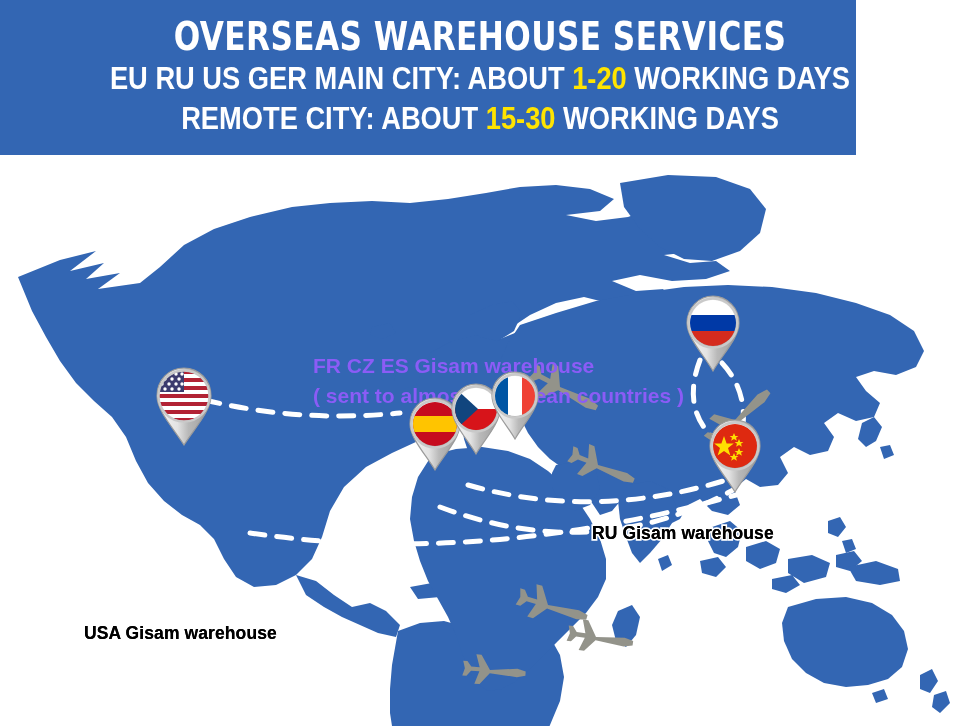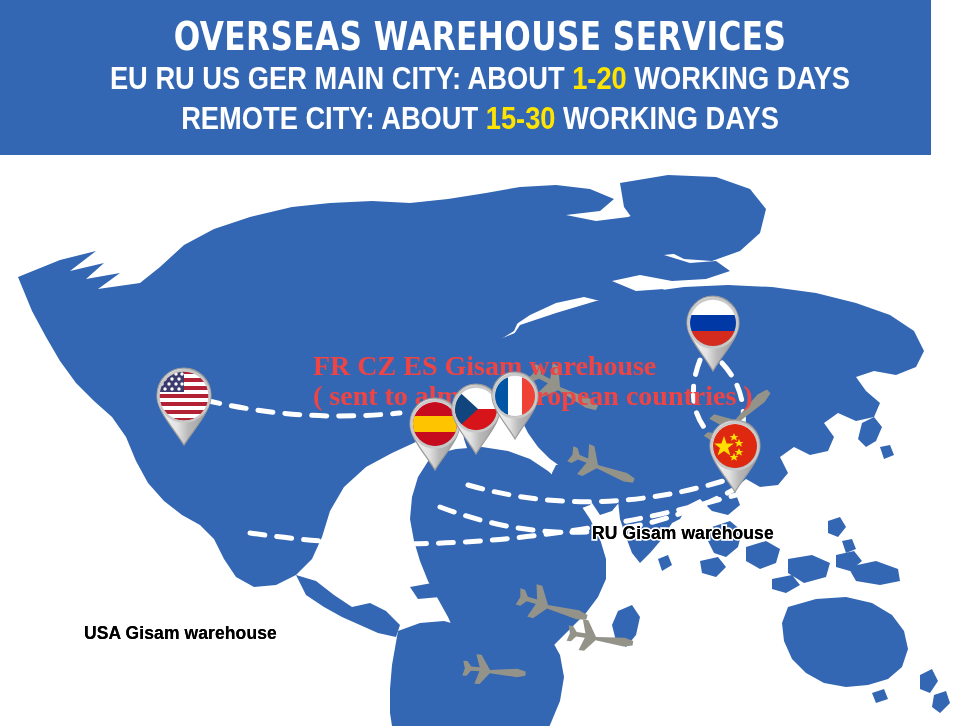--- a/index.html
+++ b/index.html
@@ -1,43 +1,43 @@
 <!DOCTYPE html>
 <html><head>
 <meta charset="utf-8">
 <style>
   html,body{margin:0;padding:0;background:#fff;}
   body{width:960px;height:726px;overflow:hidden;
        font-family:"Liberation Sans","DejaVu Sans",sans-serif;}
   .page{position:relative;width:960px;height:726px;background:#ffffff;overflow:hidden;}
 
   
-  .banner{position:absolute;left:0;top:0;width:931px;height:155px;
+  .banner{position:absolute;left:0;top:0;width:856px;height:155px;
           background:#3366b3;overflow:hidden;}
   .banner-title{position:absolute;left:0;top:16px;width:960px;text-align:center;
                 color:#ffffff;font-weight:bold;font-size:39px;line-height:42px;
                 letter-spacing:0.5px;transform:scaleX(0.80);transform-origin:center top;
                 font-family:"DejaVu Sans","Liberation Sans",sans-serif;
                 white-space:nowrap;}
   .banner-line{position:absolute;left:0;width:960px;text-align:center;
                color:#ffffff;font-weight:bold;font-size:31px;line-height:34px;
                transform:scaleX(0.88);transform-origin:center top;white-space:nowrap;
                font-family:"Liberation Sans","DejaVu Sans",sans-serif;}
   .banner-line.l2{top:62px;}
   .banner-line.l3{top:102px;}
   .hl{color:#ffe400;}
 
   
   .map-area{position:absolute;left:0;top:155px;width:960px;height:571px;background:#ffffff;}
   .map-svg{position:absolute;left:0;top:0;width:960px;height:571px;display:block;}
 
   
-  .eu-caption{position:absolute;left:313px;top:196px;color:#ef4444;
-              font-weight:bold;font-size:28px;line-height:30px;white-space:nowrap;
-              font-family:Liberation Serif, serif;}
+  .eu-caption{position:absolute;left:313px;top:196px;color:#8b5cf6;
+              font-weight:bold;font-size:21px;line-height:30px;white-space:nowrap;
+              font-family:Liberation Sans, sans-serif;}
   .eu-caption .cl{display:block;}
 
   
   .pin{position:absolute;}
   .pin svg{display:block;overflow:visible;}
 
   
   .pin-label{position:absolute;font-weight:bold;font-size:17.5px;color:#000;
              white-space:nowrap;letter-spacing:0.1px;
              font-family:"Liberation Sans","DejaVu Sans",sans-serif;

